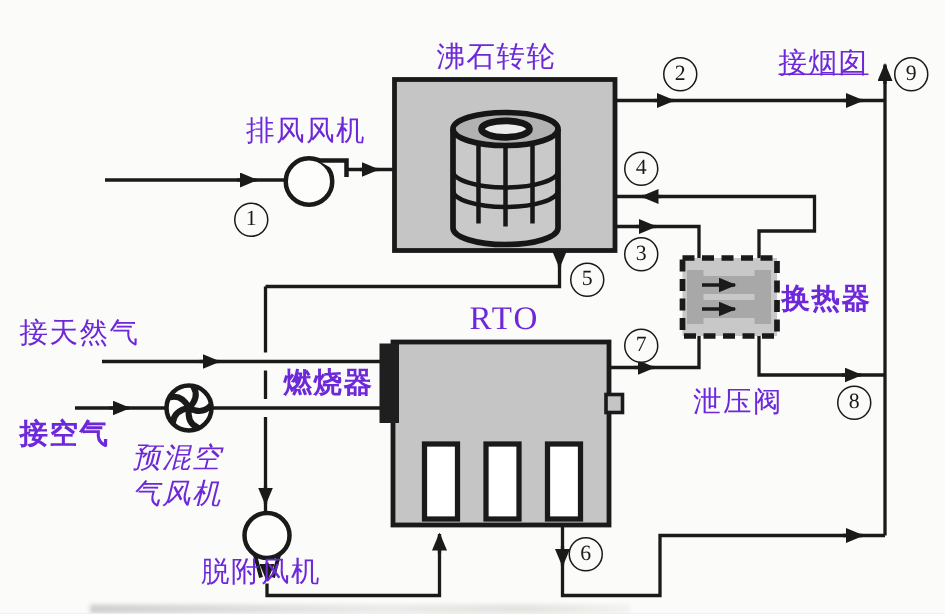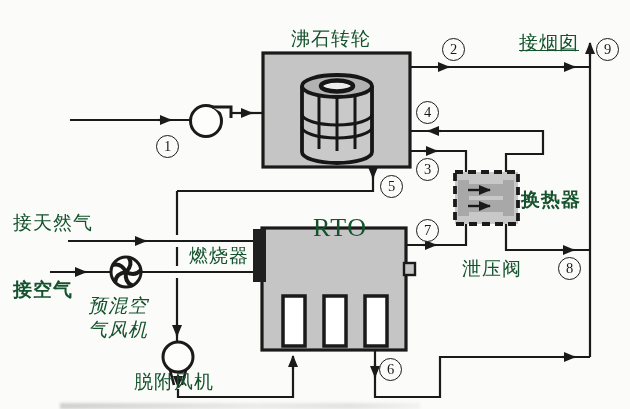--- a/index.html
+++ b/index.html
@@ -4,24 +4,24 @@
 <style>
   html,body { margin:0; padding:0; background:#e8e8e6; }
   .canvas {
     position:relative; width:630px; height:409px;
     background:#fbfbf9; overflow:hidden;
     font-family:"Liberation Serif", serif; color:#1a1a1a;
   }
   svg.wire { position:absolute; left:0; top:0; }
   .lbl {
     position:absolute; font-size:19px; letter-spacing:1px;
-    white-space:pre; line-height:22px; color:#14532d;
+    white-space:pre; line-height:22px; color:#6d28d9;
   }
   .lbl.small2 { text-align:right; line-height:24px;font-style:italic; }
-  .lbl.latin { font-size:26px; letter-spacing:1.5px;margin-top:16px; }
+  .lbl.latin { font-size:22px; letter-spacing:1.5px; }
   .node {
     position:absolute; width:23px; height:23px; box-sizing:border-box;
     border:1.7px solid #1a1a1a; border-radius:50%;
     background:#fbfbf9; font-size:14.5px;
     display:flex; align-items:center; justify-content:center;
   }
   .scan-noise {
     position:absolute; left:60px; top:403px; width:360px; height:6px;
     background:linear-gradient(90deg,#9a9a9a 0%,#bdbdbd 30%,#d8d8d6 55%,#c4c4c2 80%,#e8e8e6 100%);
     opacity:.45; filter:blur(1.5px);
@@ -169,26 +169,27 @@
       <circle cx="126" cy="272" r="2.4" fill="#1a1a1a"></circle>
     </g>
 
     <g>
       <circle cx="178" cy="357" r="15" fill="#fdfdfc" stroke="#1a1a1a" stroke-width="3"></circle>
       <path d="M170,370 L174,385 M186,370 L182,385" stroke="#1a1a1a" stroke-width="2.6" fill="none"></path>
       <line x1="178" y1="375" x2="178" y2="387" stroke="#1a1a1a" stroke-width="2.2" marker-end="url(#arw)"></line>
     </g>
   </svg>
 
+  <div class="lbl" style="left:164px; top:77px;">排风风机</div>
   <div class="lbl" style="left:291px; top:28px;">沸石转轮</div>
   <div class="lbl" style="left:519px; top:32px;text-decoration:underline;">接烟囱</div>
   <div class="lbl" style="left:13px;  top:212px;text-align:center;">接天然气</div>
   <div class="lbl" style="left:13px;  top:279px;font-weight:bold;">接空气</div>
   <div class="lbl small2" style="left:88px; top:294px;"><span>预混空</span><br><span>气风机</span></div>
-  <div class="lbl" style="left:189px; top:245px;">燃烧器</div>
+  <div class="lbl" style="left:189px; top:245px;font-weight:bold;">燃烧器</div>
   <div class="lbl latin" style="left:313px; top:201px;">RTO</div>
   <div class="lbl" style="left:414px; top:258px;padding-left:48px;">泄压阀</div>
   <div class="lbl" style="left:521px; top:189px;font-weight:bold;">换热器</div>
   <div class="lbl" style="left:98px;  top:371px;margin-left:36px;">脱附风机</div>
 
   <div class="node" style="left:156px; top:135px;">
       <span>1</span>
     </div>
   <div class="node" style="left:442px; top:38px;">
       <span>2</span>

